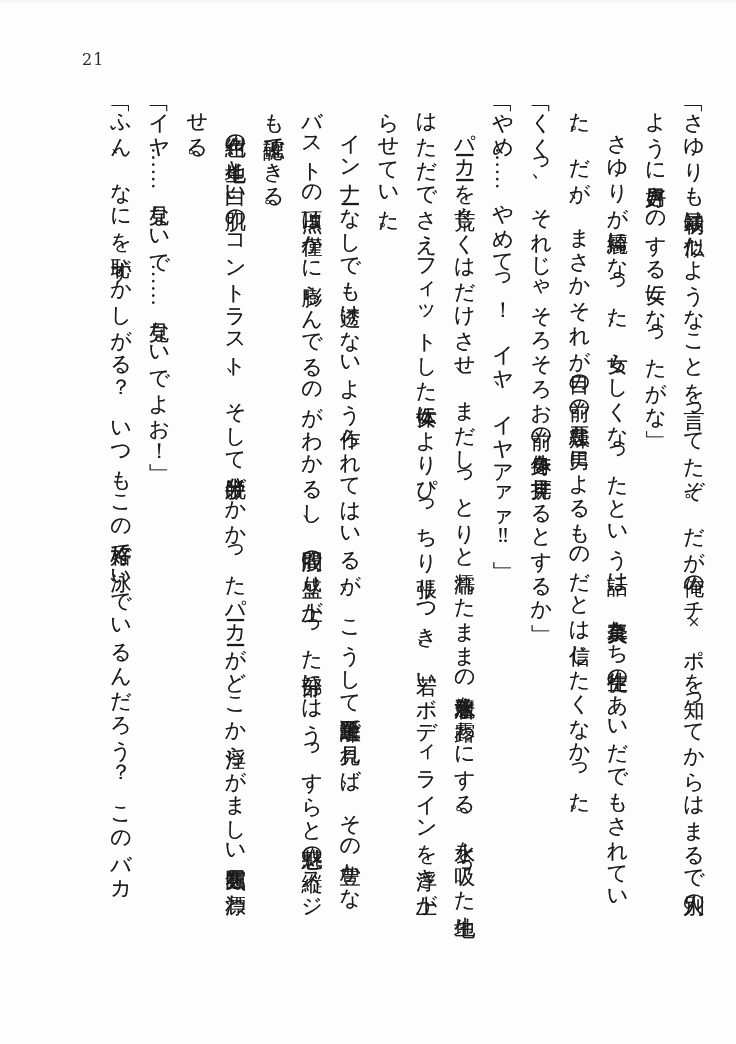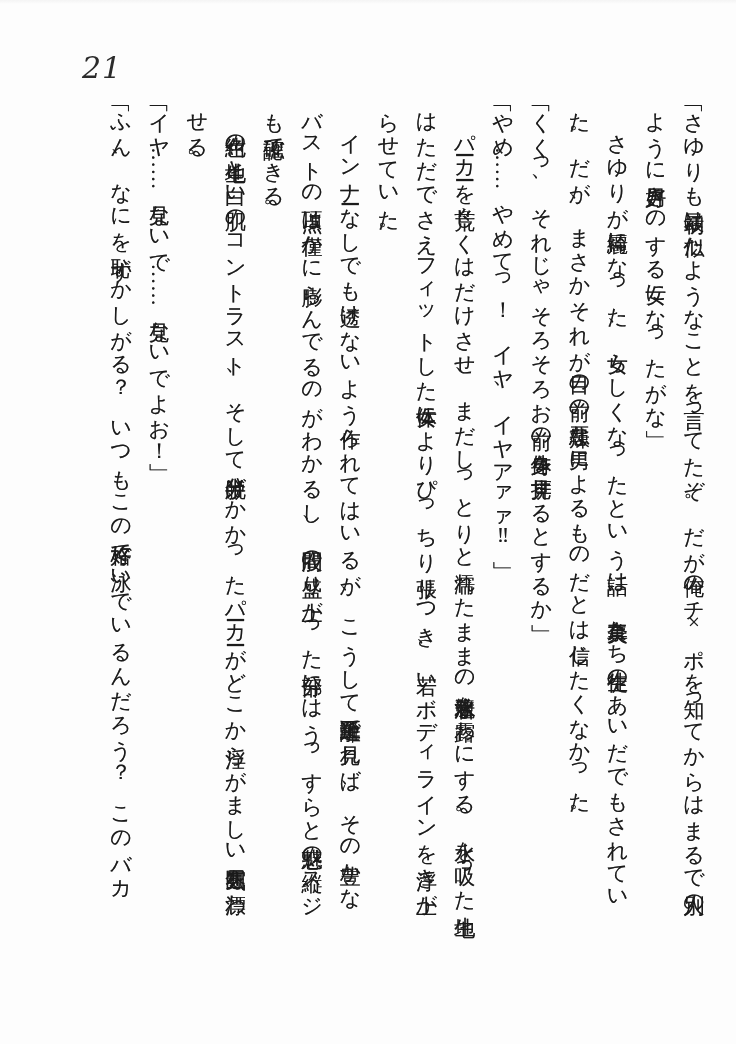--- a/index.html
+++ b/index.html
@@ -19,22 +19,21 @@
     left: 0; top: 0;
     width: 736px;
     height: 1044px;
     background: linear-gradient(180deg, #f4f4f4 0px, #fdfdfd 4px, #fdfdfd 100%);
   }
   .page-number {
     position: absolute;
     top: 50px;
     left: 82px;
     font-family: "DejaVu Serif", serif;
-    font-style: italic;
-    font-size: 30px;
+    font-size: 16px;
     letter-spacing: 1px;
     color: #2b2b2b;
   }
   .text-block {
     position: absolute;
     top: 98px;
     right: 23px;
     width: 656px;
     height: 816px;
     writing-mode: vertical-rl;

